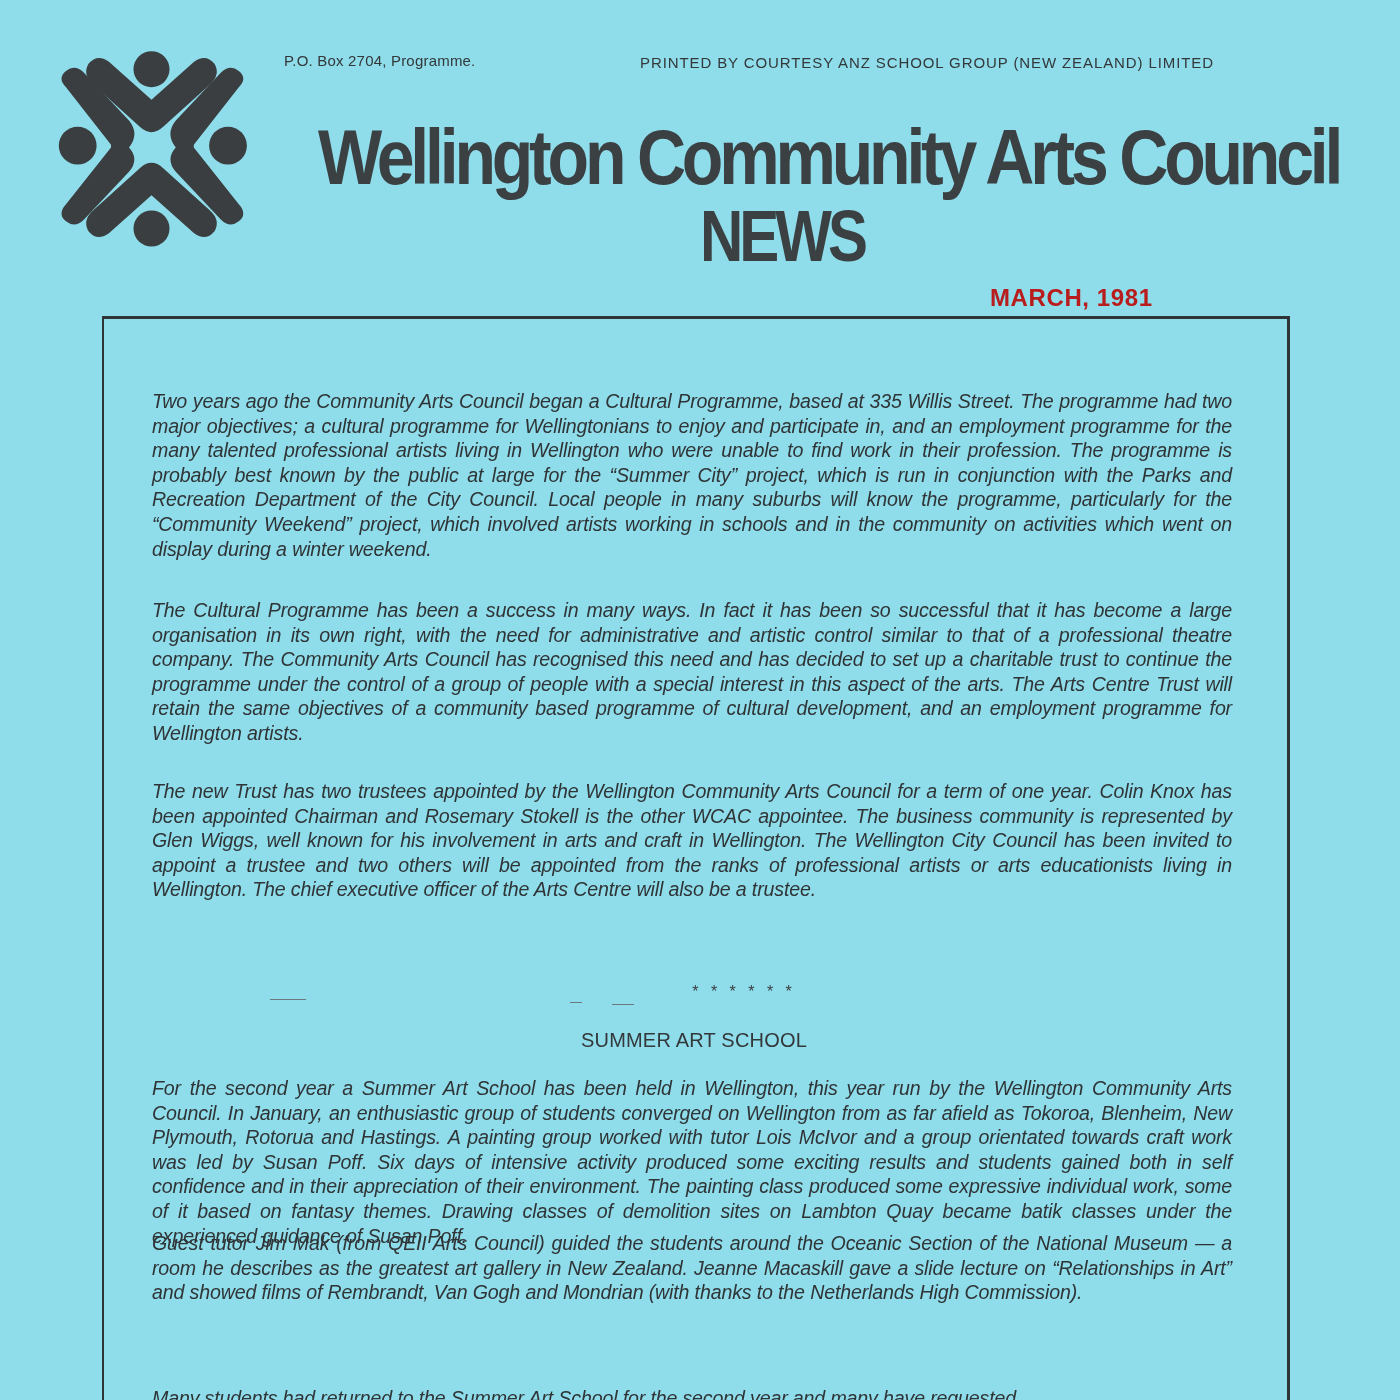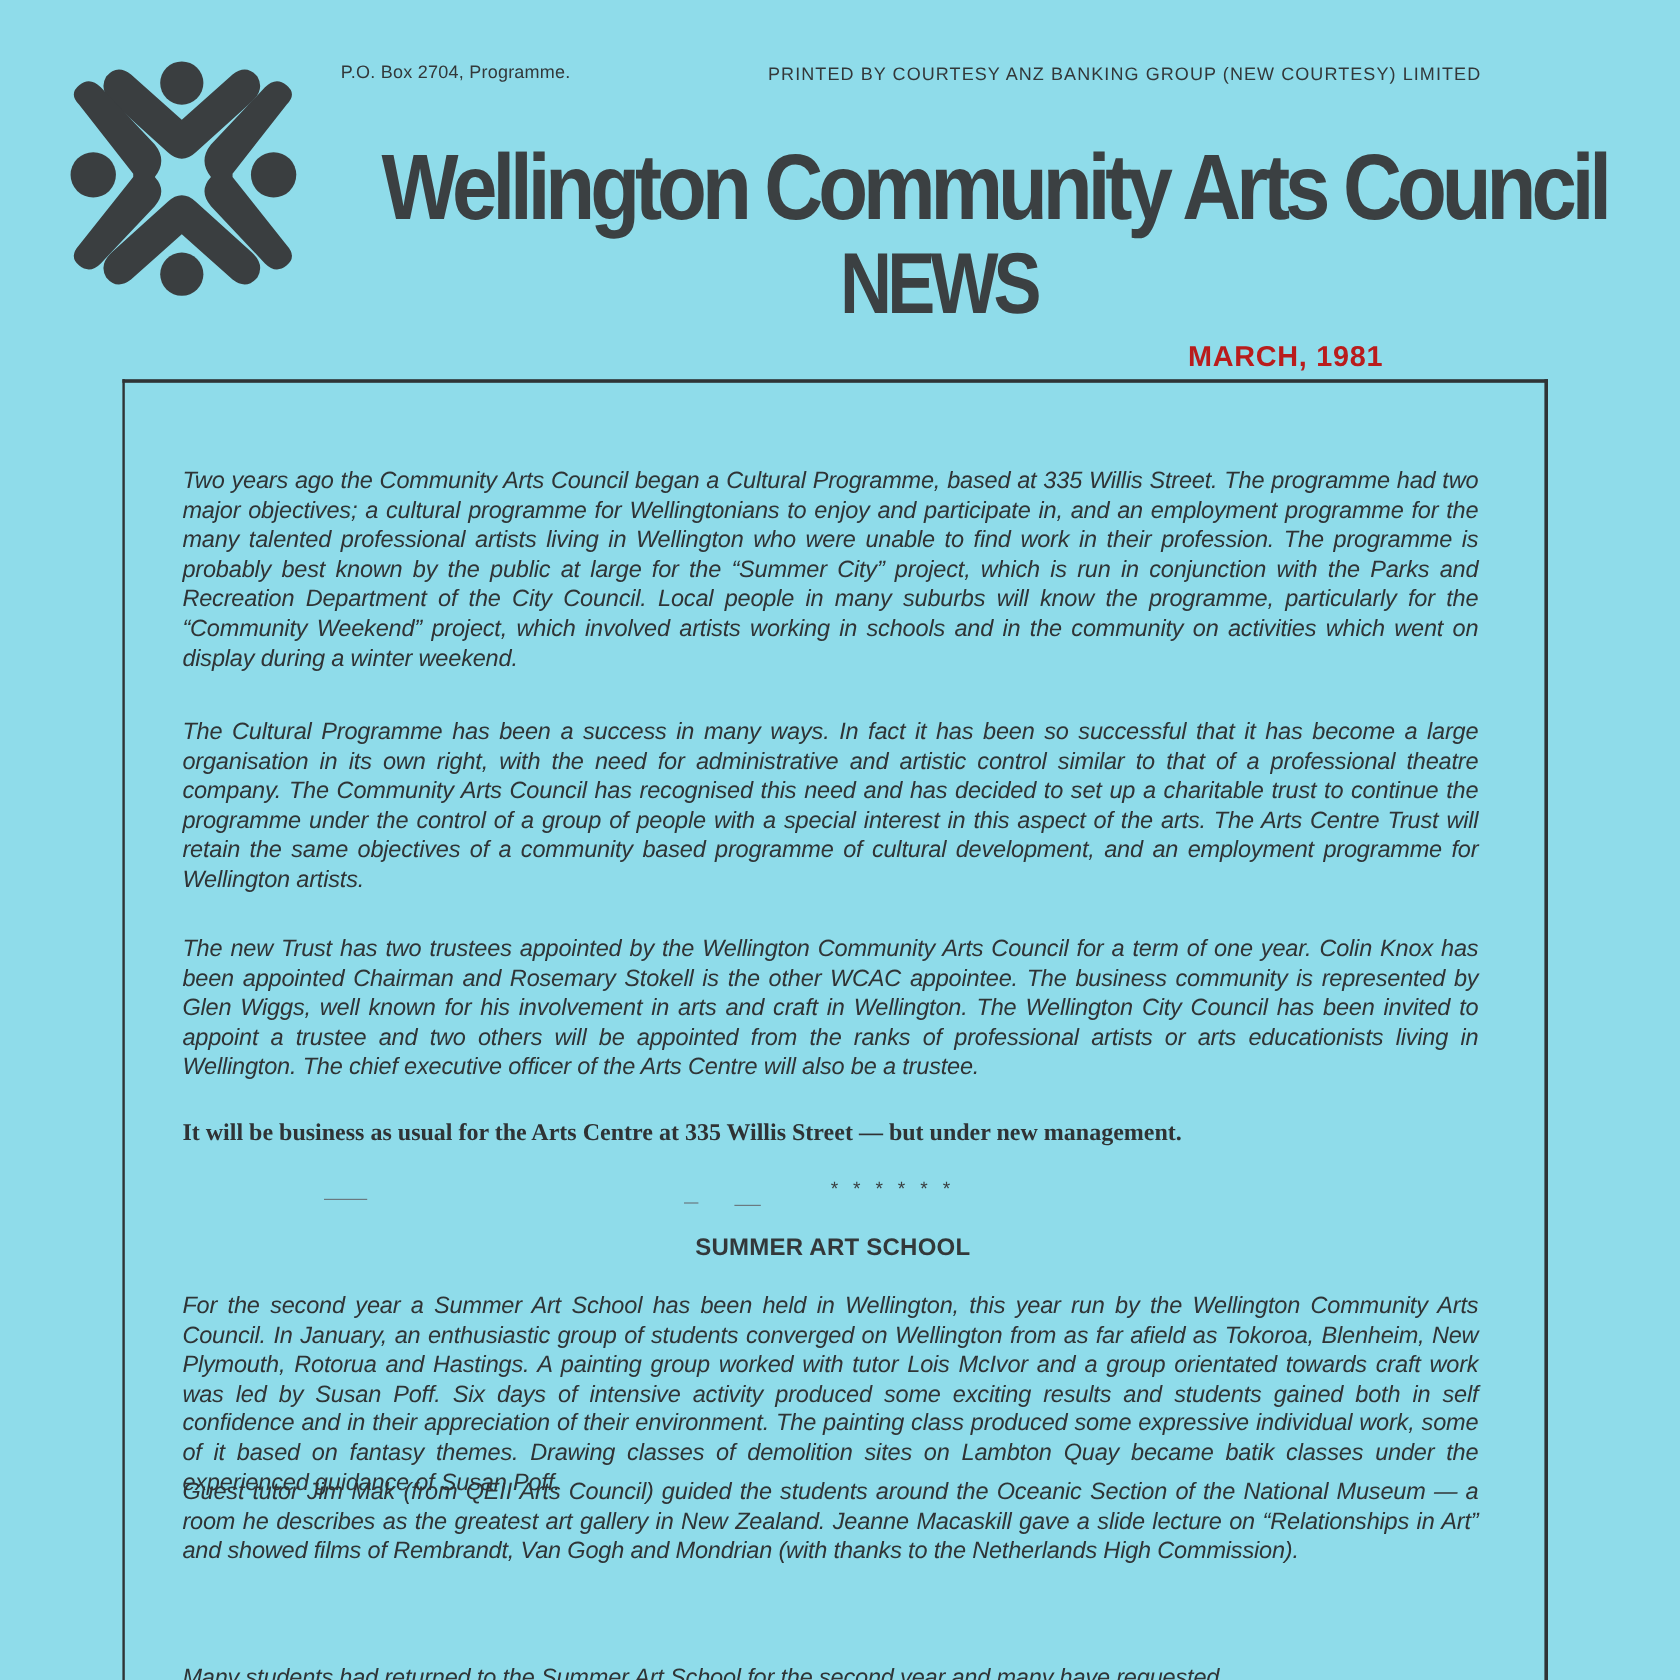--- a/index.html
+++ b/index.html
@@ -129,21 +129,21 @@
       color: #3a3f41;
       padding-left: 100px;
       box-sizing: border-box;
     }
     .heading-sans {
       position: absolute;
       left: 0;
       width: 1180px;
       top: 710px;
       text-align: center;
-      font-weight: bold;
+      font-weight: normal;
       font-size: 20px;
       color: #33383a;
       letter-spacing: 0.2px;
     }
     .speck {
       position: absolute;
       height: 1px;
       background: #6a7a80;
     }
   </style>
@@ -163,32 +163,31 @@
 
     <path d="M45 208 Q55 220 68 210 L115 168 L162 210 Q175 220 185 208 Q192 196 180 185 L128 138 Q115 126 102 138 L50 185 Q38 196 45 208 Z"></path>
 
     <path d="M20 48 Q10 38 20 30 Q30 22 40 32 L90 85 Q102 100 90 115 Q102 128 90 142 L40 195 Q30 205 20 197 Q10 189 20 178 L70 115 L70 112 Z" transform="translate(0,0)"></path>
 
     <path d="M212 48 Q222 38 212 30 Q202 22 192 32 L142 85 Q130 100 142 115 Q130 128 142 142 L192 195 Q202 205 212 197 Q222 189 212 178 L162 115 L162 112 Z"></path>
   </g>
 </svg>
 
 <div class="po-box">P.O. Box 2704, Programme.</div>
-<div class="printed-by">PRINTED BY COURTESY ANZ BANKING GROUP (NEW COURTESY) LIMITED</div>
+<div class="printed-by">PRINTED BY COURTESY ANZ SCHOOL GROUP (NEW ZEALAND) LIMITED</div>
 <div class="title">Wellington Community Arts Council</div>
 <div class="news">NEWS</div>
 <div class="date">MARCH, 1981</div>
 
 <div class="box">
 
   <div class="para" style="top:70px;">Two years ago the Community Arts Council began a Cultural Programme, based at 335 Willis Street. The programme had two major objectives; a cultural programme for Wellingtonians to enjoy and participate in, and an employment programme for the many talented professional artists living in Wellington who were unable to find work in their profession. The programme is probably best known by the public at large for the “Summer City” project, which is run in conjunction with the Parks and Recreation Department of the City Council. Local people in many suburbs will know the programme, particularly for the “Community Weekend” project, which involved artists working in schools and in the community on activities which went on display during a winter weekend.</div>
   <div class="para" style="top:279px;">The Cultural Programme has been a success in many ways. In fact it has been so successful that it has become a large organisation in its own right, with the need for administrative and artistic control similar to that of a professional theatre company. The Community Arts Council has recognised this need and has decided to set up a charitable trust to continue the programme under the control of a group of people with a special interest in this aspect of the arts. The Arts Centre Trust will retain the same objectives of a community based programme of cultural development, and an employment programme for Wellington artists.</div>
   <div class="para" style="top:460px;">The new Trust has two trustees appointed by the Wellington Community Arts Council for a term of one year. Colin Knox has been appointed Chairman and Rosemary Stokell is the other WCAC appointee. The business community is represented by Glen Wiggs, well known for his involvement in arts and craft in Wellington. The Wellington City Council has been invited to appoint a trustee and two others will be appointed from the ranks of professional artists or arts educationists living in Wellington. The chief executive officer of the Arts Centre will also be a trustee.</div>
 
-  <div class="closing">It will be business as usual for the Arts Centre at 335 Willis Street — but under new management.</div>
 
   <div class="stars">* * * * * *</div>
   <div class="speck" style="left:166px; top:680px; width:36px;"></div>
   <div class="speck" style="left:466px; top:683px; width:12px;"></div>
   <div class="speck" style="left:508px; top:685px; width:22px;"></div>
 
   <div class="heading-sans">SUMMER ART SCHOOL</div>
 
   <div class="para italic" style="top:757px;">For the second year a Summer Art School has been held in Wellington, this year run by the Wellington Community Arts Council. In January, an enthusiastic group of students converged on Wellington from as far afield as Tokoroa, Blenheim, New Plymouth, Rotorua and Hastings. A painting group worked with tutor Lois McIvor and a group orientated towards craft work was led by Susan Poff. Six days of intensive activity produced some exciting results and students gained both in self confidence and in their appreciation of their environment. The painting class produced some expressive individual work, some of it based on fantasy themes. Drawing classes of demolition sites on Lambton Quay became batik classes under the experienced guidance of Susan Poff.</div>
   <div class="para italic" style="top:912px;">Guest tutor Jim Mak (from QEII Arts Council) guided the students around the Oceanic Section of the National Museum — a room he describes as the greatest art gallery in New Zealand. Jeanne Macaskill gave a slide lecture on “Relationships in Art” and showed films of Rembrandt, Van Gogh and Mondrian (with thanks to the Netherlands High Commission).</div>

